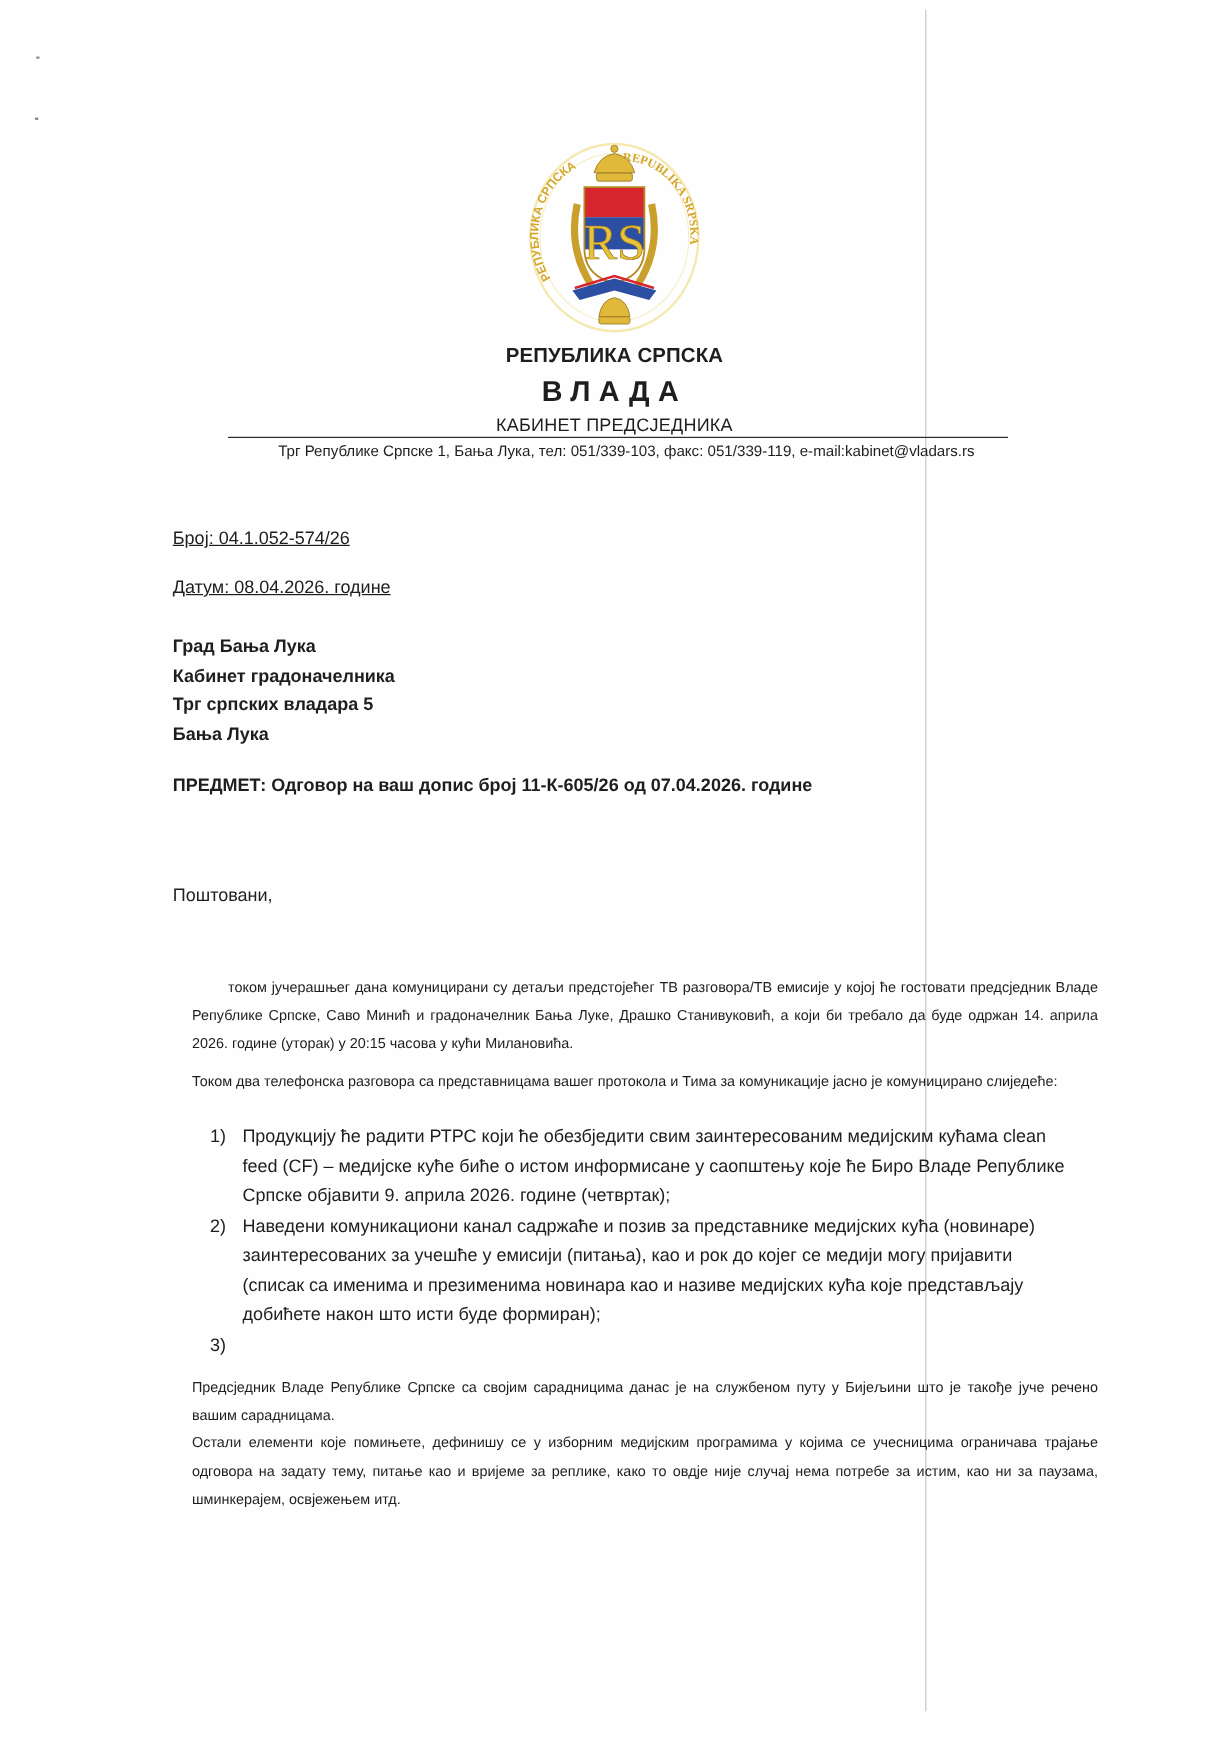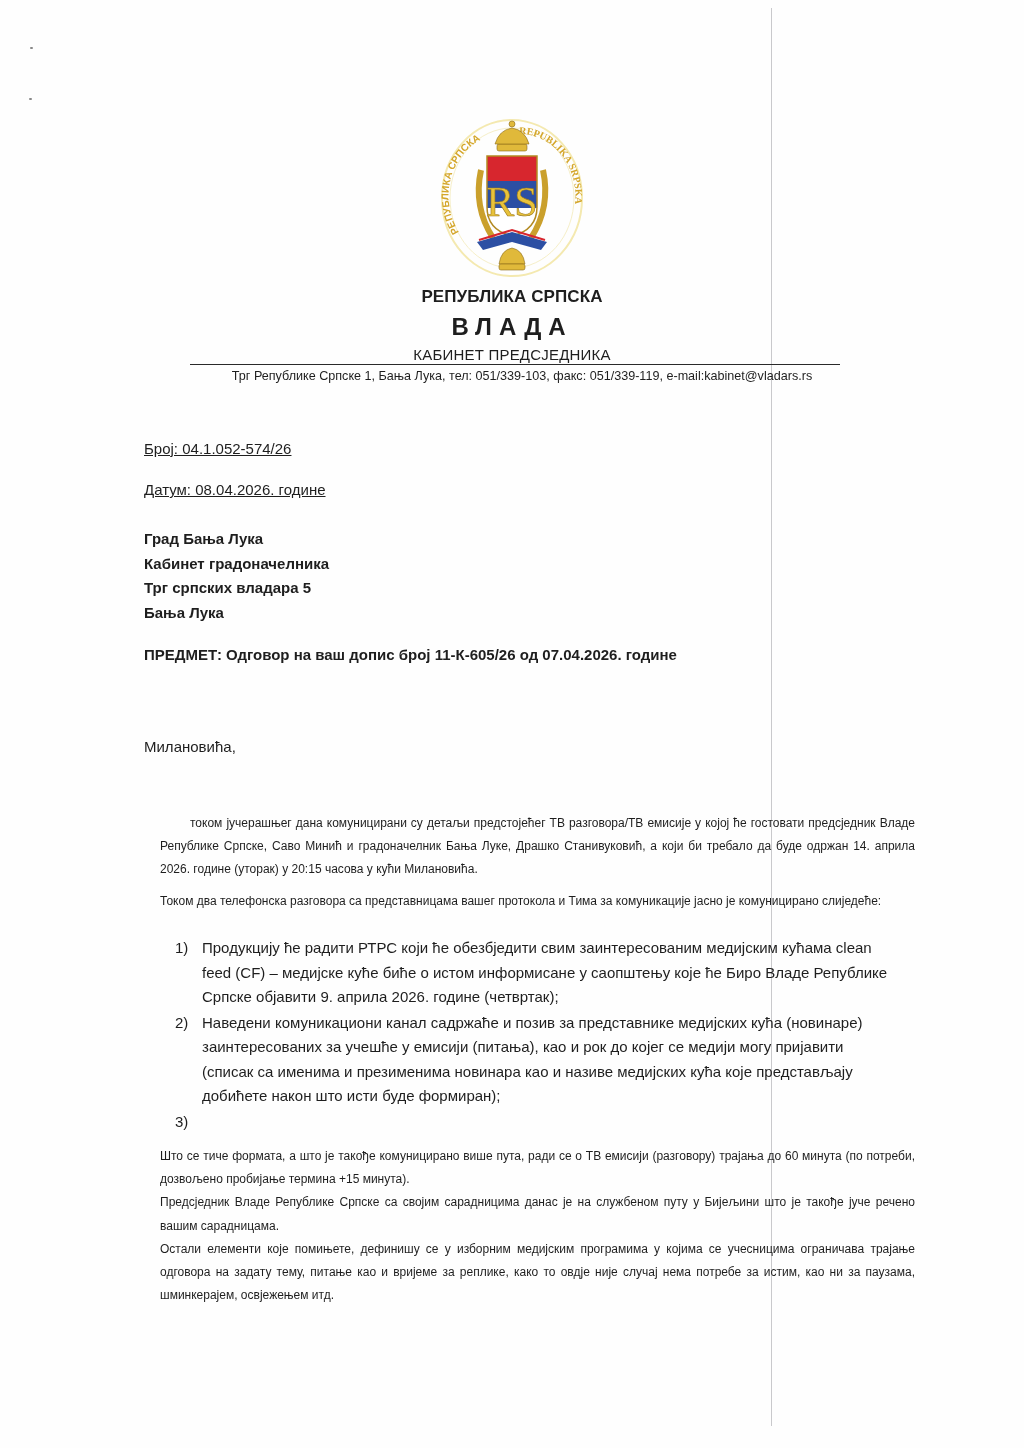--- a/index.html
+++ b/index.html
@@ -99,38 +99,37 @@
 
   <div class="recipient">
     <div>Град Бања Лука</div>
     <div>Кабинет градоначелника</div>
     <div>Трг српских владара 5</div>
     <div>Бања Лука</div>
   </div>
 
   <div class="subject">ПРЕДМЕТ: Одговор на ваш  допис број 11-К-605/26 од 07.04.2026. године</div>
 
-  <div class="greeting">Милановића,</div>
+  <div class="greeting">Поштовани,</div>
 
   <div class="body-text p1">током јучерашњег дана комуницирани су детаљи предстојећег ТВ разговора/ТВ емисије у којој ће гостовати предсједник Владе Републике Српске, Саво Минић и градоначелник Бања Луке, Драшко Станивуковић, а који би требало да буде одржан 14. априла 2026. године (уторак) у 20:15 часова у кући Милановића.</div>
   <div class="body-text p2">Током два телефонска разговора са представницама вашег протокола и Тима за комуникације јасно је комуницирано слиједеће:</div>
 
   <ul class="list">
     <li>
       <span class="num">1)</span>
       <span>Продукцију ће радити РТРС који ће обезбједити свим заинтересованим медијским кућама clean feed (CF) – медијске куће биће о истом информисане у саопштењу које ће Биро Владе Републике Српске објавити  9. априла 2026. године (четвртак);</span>
     </li>
     <li>
       <span class="num">2)</span>
       <span>Наведени комуникациони канал садржаће и позив за представнике медијских кућа (новинаре) заинтересованих за учешће у емисији (питања), као и рок до којег се медији могу пријавити (списак са именима и презименима новинара као и називе медијских кућа које представљају добићете након што исти буде формиран);</span>
     </li>
     <li>
       <span class="num">3)</span>
     </li>
   </ul>
 
   <div class="body-text p3">
-    <div>Што се тиче формата, а што је такође комуницирано више пута, ради се о ТВ емисији (разговору) трајања до 60 минута (по потреби, дозвољено пробијање термина +15 минута).</div>
     <div>Предсједник Владе Републике Српске са својим сарадницима данас је на службеном путу у Бијељини што је такође јуче речено вашим сарадницама.</div>
     <div>Остали елементи које помињете, дефинишу се у изборним медијским програмима у којима се учесницима ограничава трајање одговора на задату тему, питање као и вријеме за реплике, како то овдје није случај нема потребе за истим, као ни за паузама, шминкерајем, освјежењем итд.</div>
   </div>
 
 </div>
 
 </body></html>

